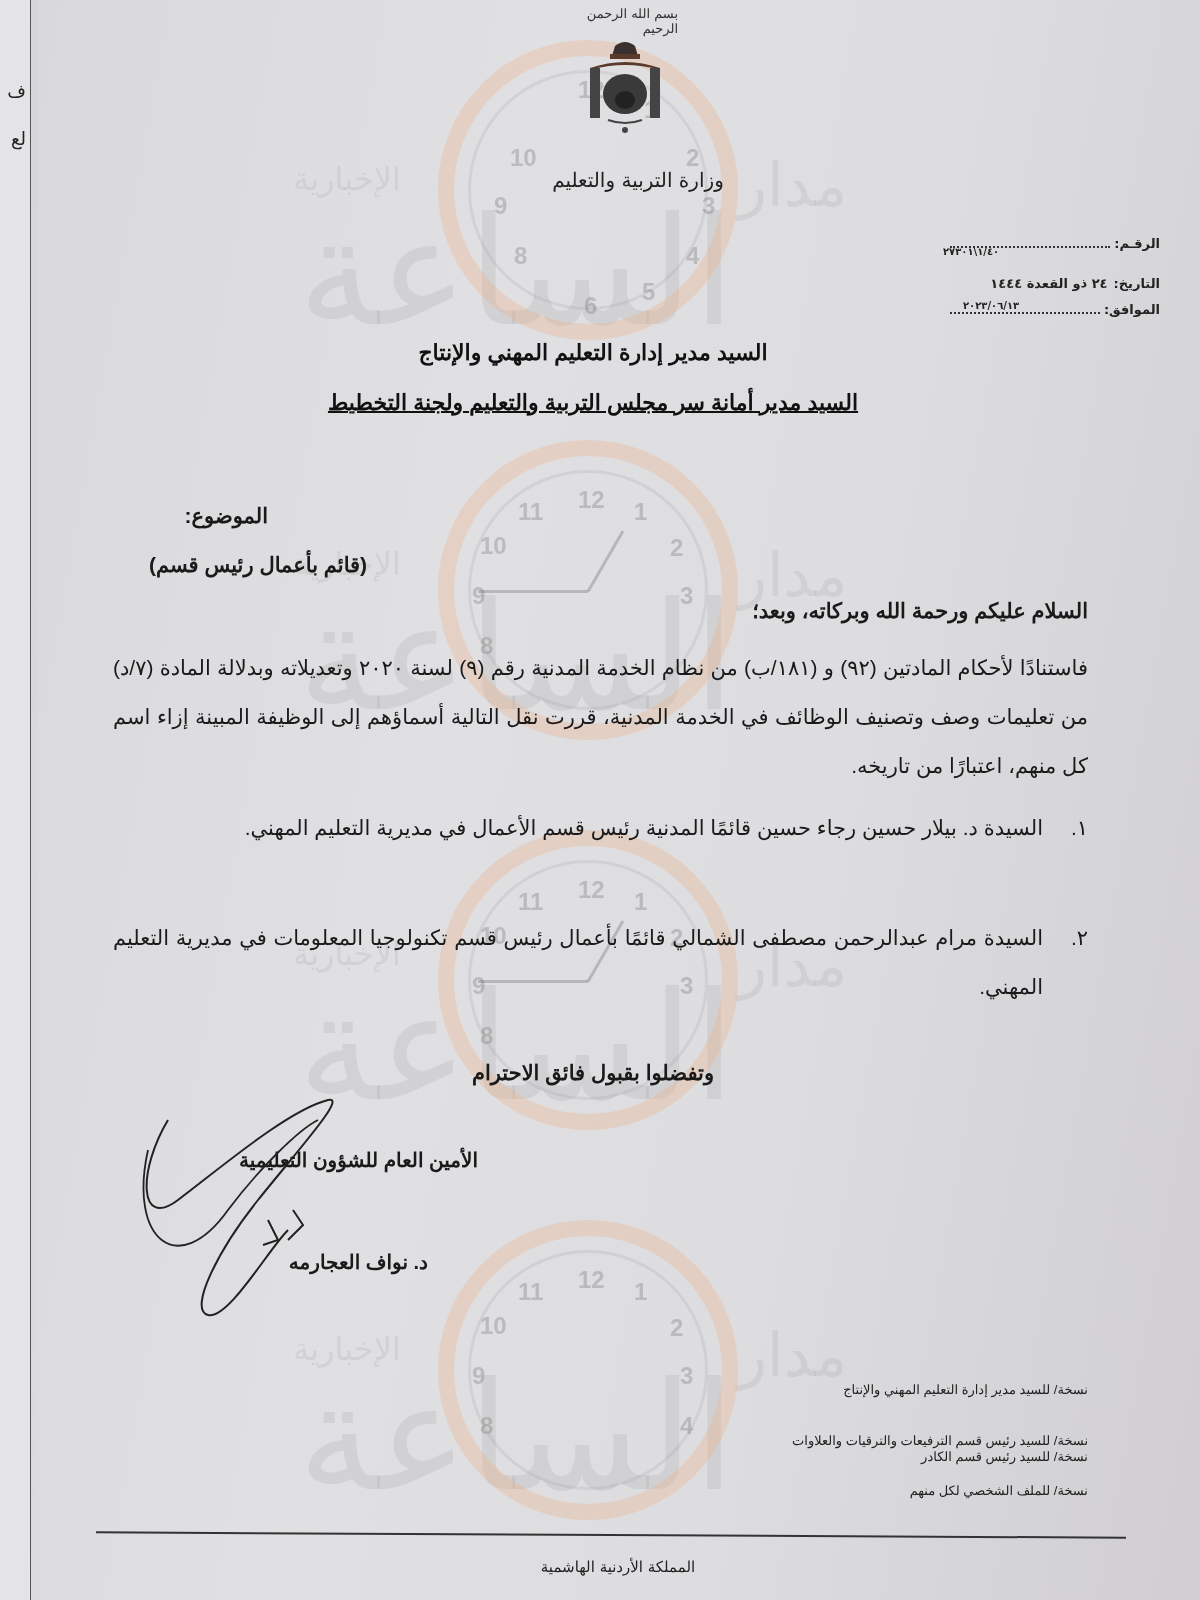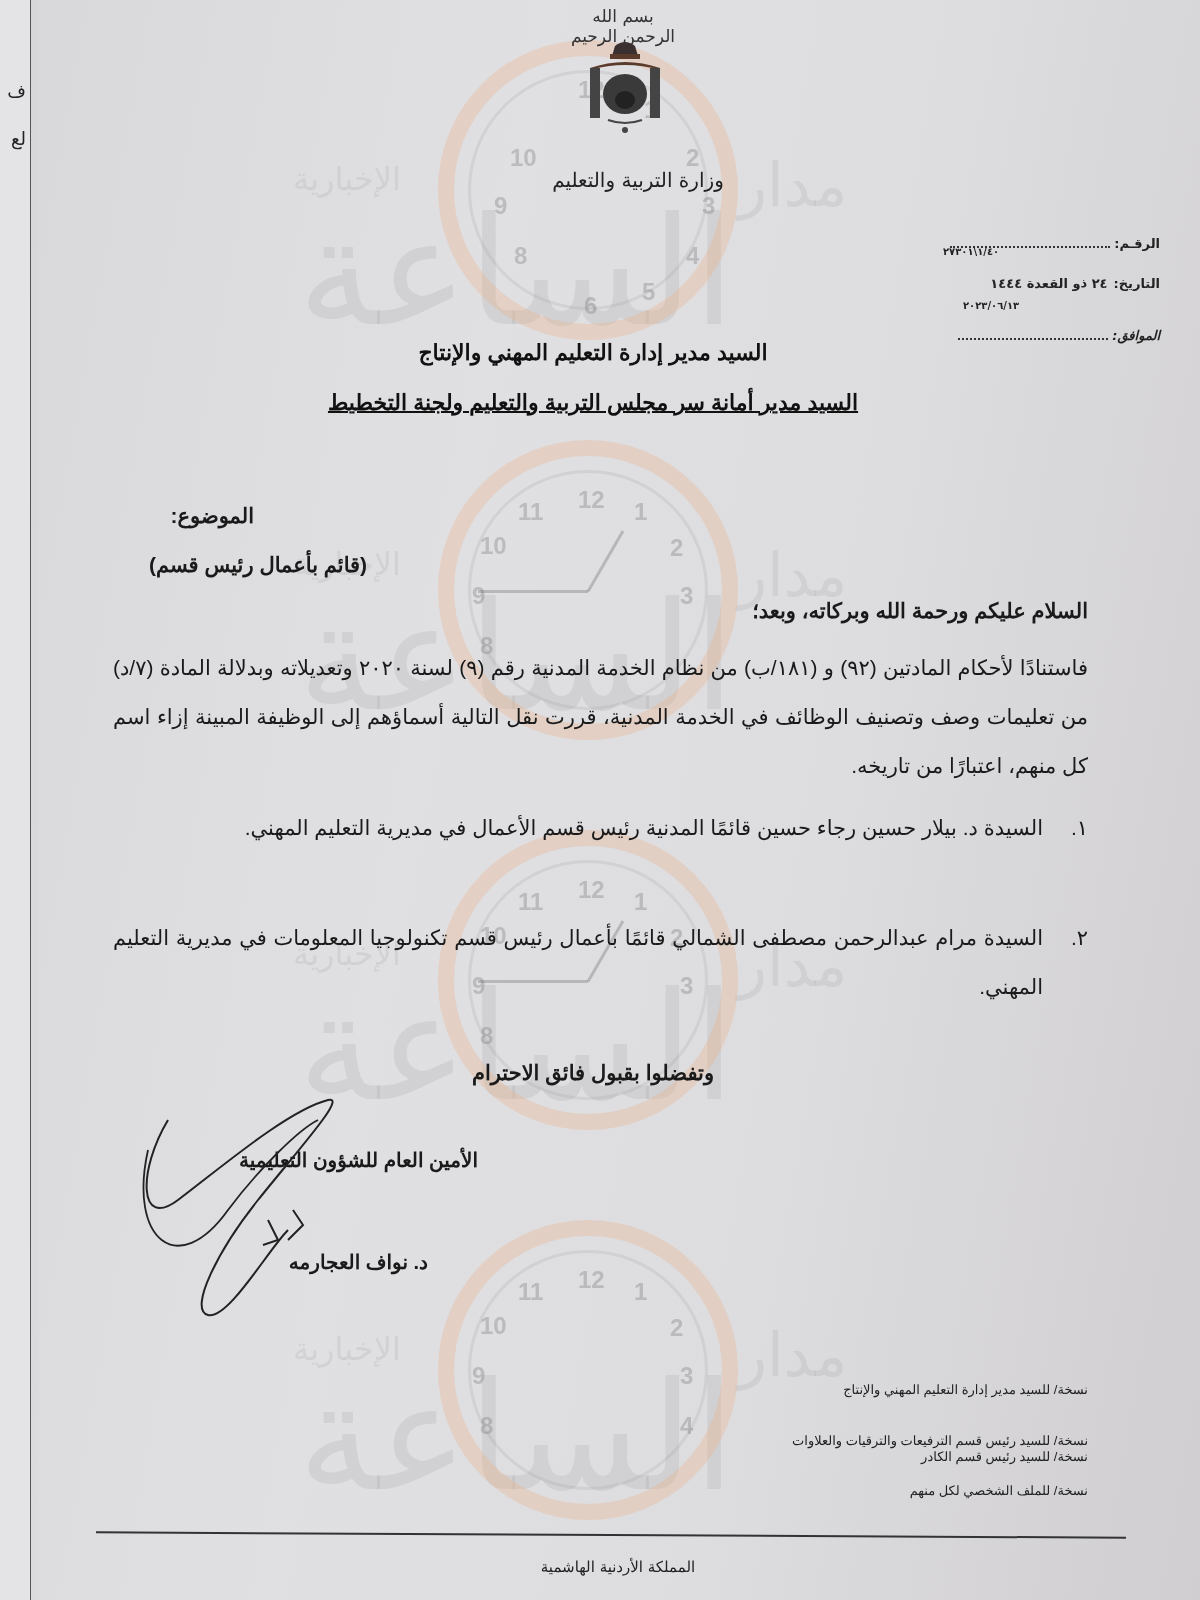--- a/index.html
+++ b/index.html
@@ -39,21 +39,21 @@
     .wm-clock .hand {
       position: absolute; left: 134px; top: 134px; height: 3px;
       background: rgba(110,110,110,0.35); transform-origin: 0 50%;
     }
     .wm-text {
       font-family: "DejaVu Sans", sans-serif; font-weight: normal;
       color: rgba(150,150,150,0.18); direction: rtl;
     }
 
     
-    .basmala { top: 6px; left: 530px; font-size: 17px; color: #333; width: 110px; text-align: center; font-family: "DejaVu Serif", serif; }
+    .basmala { top: 6px; left: 530px; font-size: 13px; color: #333; width: 110px; text-align: right; font-family: "DejaVu Serif", serif; }
     .emblem { top: 38px; left: 542px; width: 90px; height: 100px; }
     .ministry { top: 168px; left: 510px; width: 180px; text-align: center; font-size: 20px; font-family: "DejaVu Serif", serif; color: #222; }
 
     
     .ref-row { position: absolute; right: 40px; font-size: 13px; color: #222; display: flex; direction: rtl; align-items: baseline; }
     .ref-row .lbl { font-weight: bold; }
     .ref-row .dots { border-bottom: 2px dotted #333; width: 140px; margin-right: 4px; height: 12px; }
     .ref-val { position: absolute; font-size: 10px; font-weight: bold; color: #222; letter-spacing: 2px; direction: rtl; }
 
     
@@ -164,29 +164,29 @@
   <div class="ref-row" style="top:234px;">
     <span class="lbl">الرقـم:</span>
     <span class="dots" style="width:160px;"></span>
   </div>
   <div class="ref-val" style="top:246px; left:905px;">١/٤٠\٢٧٣٠١</div>
   <div class="ref-row" style="top:276px;">
     <span class="lbl">التاريخ:</span>
     <span style="margin-right:6px; font-weight:bold;">٢٤ ذو القعدة ١٤٤٤</span>
   </div>
   <div class="ref-val" style="top:300px; left:925px;">٢٠٢٣/٠٦/١٣</div>
-  <div class="ref-row" style="top:326px;font-style:italic;">
+  <div class="ref-row" style="top:300px;">
     <span class="lbl">الموافق:</span>
     <span class="dots" style="width:150px;"></span>
   </div>
 
   <div class="abs addr" style="top:340px; left:320px; width:470px;">السيد مدير إدارة التعليم المهني والإنتاج</div>
   <div class="abs addr addr2" style="top:390px; left:235px; width:640px;">السيد مدير أمانة سر مجلس التربية والتعليم ولجنة التخطيط</div>
 
-  <div class="abs subj-lbl" style="top:504px; left:56px; width:160px; text-align:right;">الموضوع:</div>
+  <div class="abs subj-lbl" style="top:504px; left:70px; width:160px; text-align:right;">الموضوع:</div>
   <div class="abs subj-lbl" style="top:553px; left:70px; width:300px; text-align:center;">(قائم بأعمال رئيس قسم)</div>
 
   <div class="abs para bold" style="top:586px; left:560px; width:490px; text-align:right;">السلام عليكم ورحمة الله وبركاته، وبعد؛</div>
 
   <div class="abs para" style="top:643px; left:75px; width:975px;">فاستنادًا لأحكام المادتين (٩٢) و (١٨١/ب) من نظام الخدمة المدنية رقم (٩) لسنة ٢٠٢٠ وتعديلاته وبدلالة المادة (٧/د) من تعليمات وصف وتصنيف الوظائف في الخدمة المدنية، قررت نقل التالية أسماؤهم إلى الوظيفة المبينة إزاء اسم كل منهم، اعتبارًا من تاريخه.</div>
 
   <div class="abs para" style="top:803px; left:75px; width:975px; display:flex; direction:rtl;">
     <span style="width:45px; flex:none;">١.</span>
     <span style="flex:1;">السيدة د. بيلار حسين رجاء حسين قائمًا المدنية رئيس قسم الأعمال في مديرية التعليم المهني.</span>
   </div>

